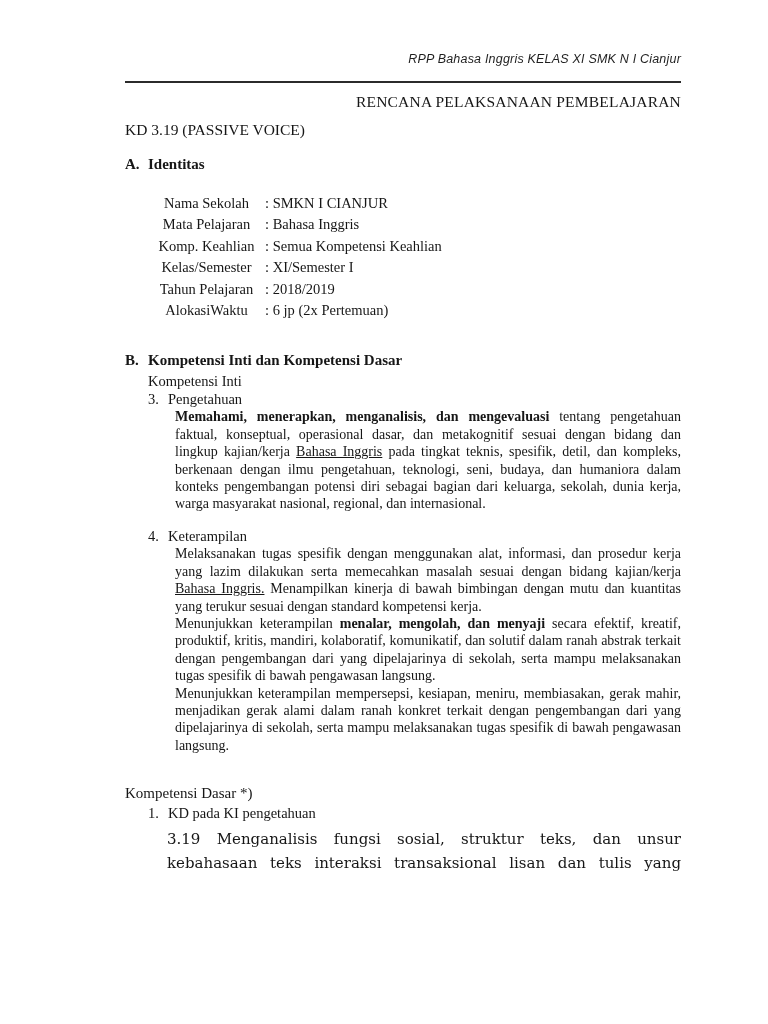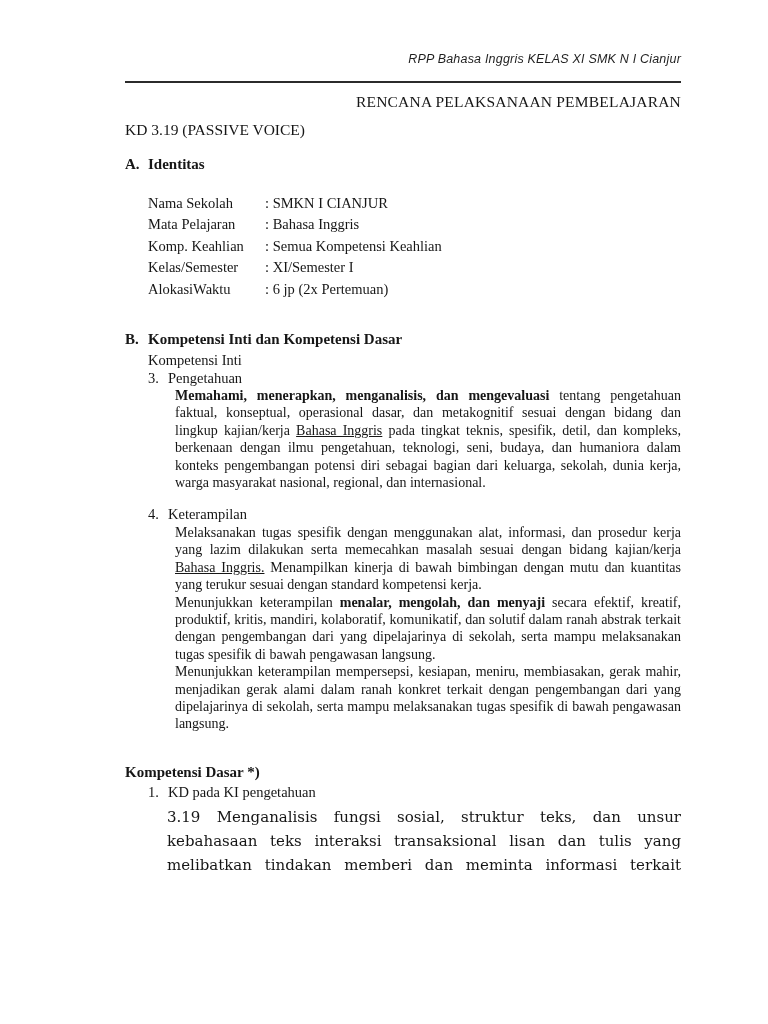--- a/index.html
+++ b/index.html
@@ -50,39 +50,39 @@
     display: flex;
     font-weight: bold;
     font-size: 15px;
     line-height: 18px;
   }
   .sec-heading .num { width: 23px; flex: none; }
   #secA { margin-top: 16px; }
   #secB { margin-top: 30px; }
   .id-table { margin: 20px 0 0 23px; font-size: 14.5px; }
   .id-row { display: flex; line-height: 21.4px; }
-  .id-field { width: 117px; flex: none; }
+  .id-field { width: 117px; flex: none; text-align: center; }
   .sub-line {
     margin: 4px 0 0 23px;
     font-size: 14.5px; line-height: 17.5px;
   }
   .num-line {
     display: flex;
     margin: 0 0 0 23px;
     font-size: 14.5px; line-height: 17.5px;
   }
   .num-line .num { width: 20px; flex: none; }
   .ket-heading { margin-top: 15px; }
   .para {
     margin: 0 0 0 50px;
     text-align: justify;
     font-size: 14px;
     line-height: 17.4px;
   }
-  .kd-heading { margin-top: 31px; font-weight: bold; font-size: 15px; }
+  .kd-heading { margin-top: 31px; font-weight: normal; font-size: 15px; }
   .kd-item { margin-top: 3px; }
   .kd-para {
     margin: 4px 0 0 42px;
     font-family: "DejaVu Serif", serif;
     font-size: 15px;
     line-height: 24px;
     text-align: justify;
   }
   .b  { font-weight: bold; }
   .bu { font-weight: normal; text-decoration: underline; }
@@ -118,20 +118,24 @@
     </div>
     <div class="id-row">
       <span class="id-field">Komp. Keahlian</span>
       <span class="id-value">: Semua Kompetensi Keahlian</span>
     </div>
     <div class="id-row">
       <span class="id-field">Kelas/Semester</span>
       <span class="id-value">: XI/Semester I</span>
     </div>
     <div class="id-row">
+      <span class="id-field">Tahun Pelajaran</span>
+      <span class="id-value">: 2018/2019</span>
+    </div>
+    <div class="id-row">
       <span class="id-field">AlokasiWaktu</span>
       <span class="id-value">: 6 jp (2x Pertemuan)</span>
     </div>
   </div>
 
   <div class="sec-heading" id="secB">
     <span class="num">B.</span>
     <span>Kompetensi Inti dan Kompetensi Dasar</span>
   </div>
 

